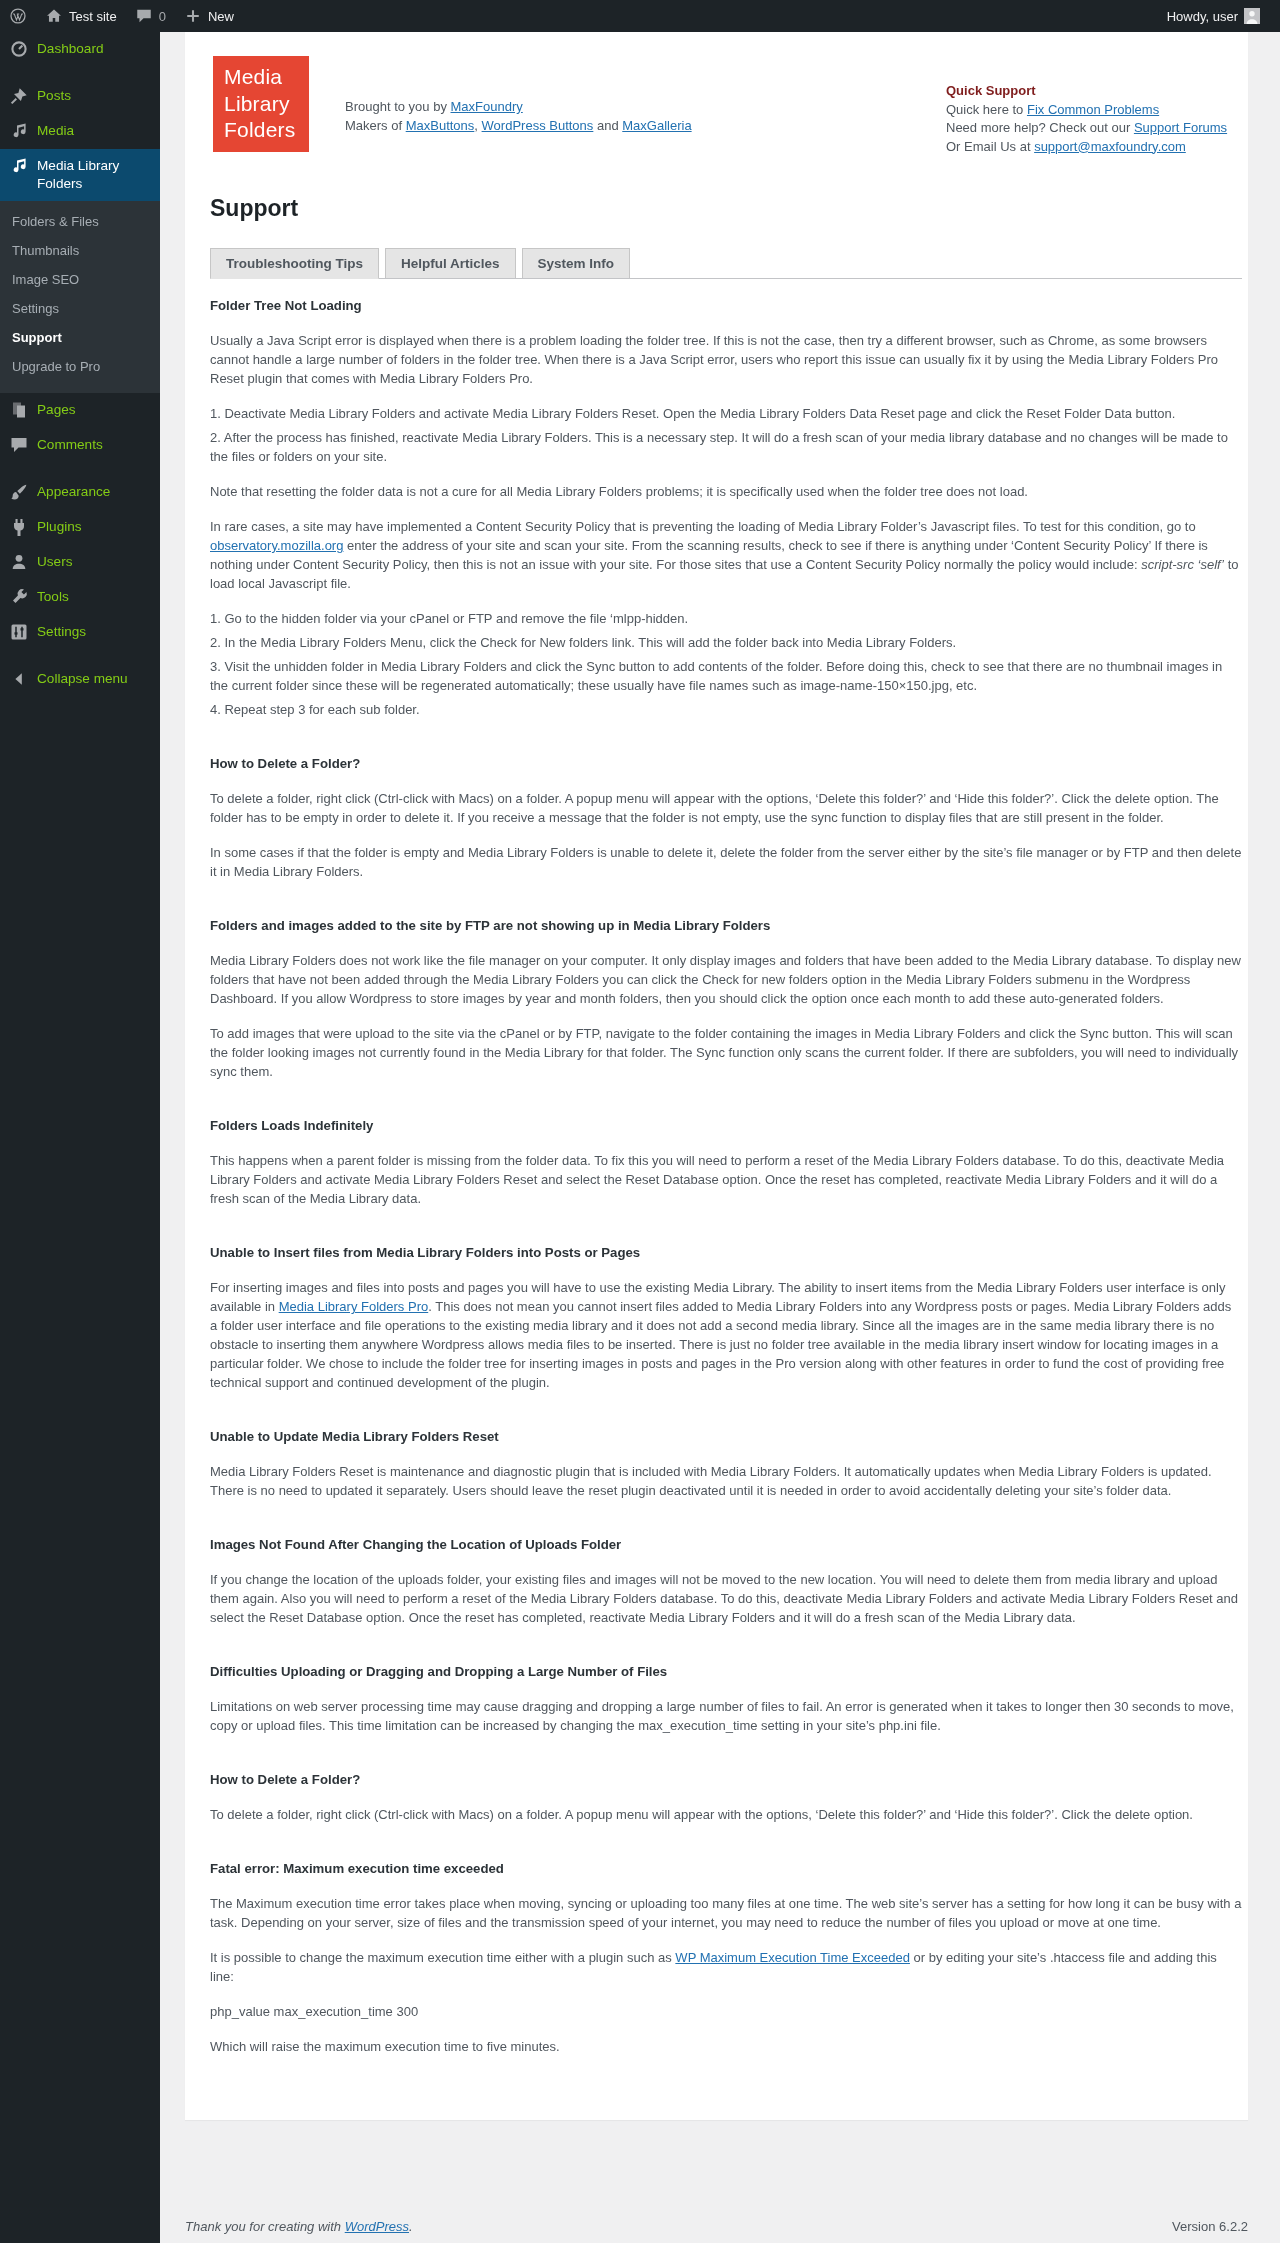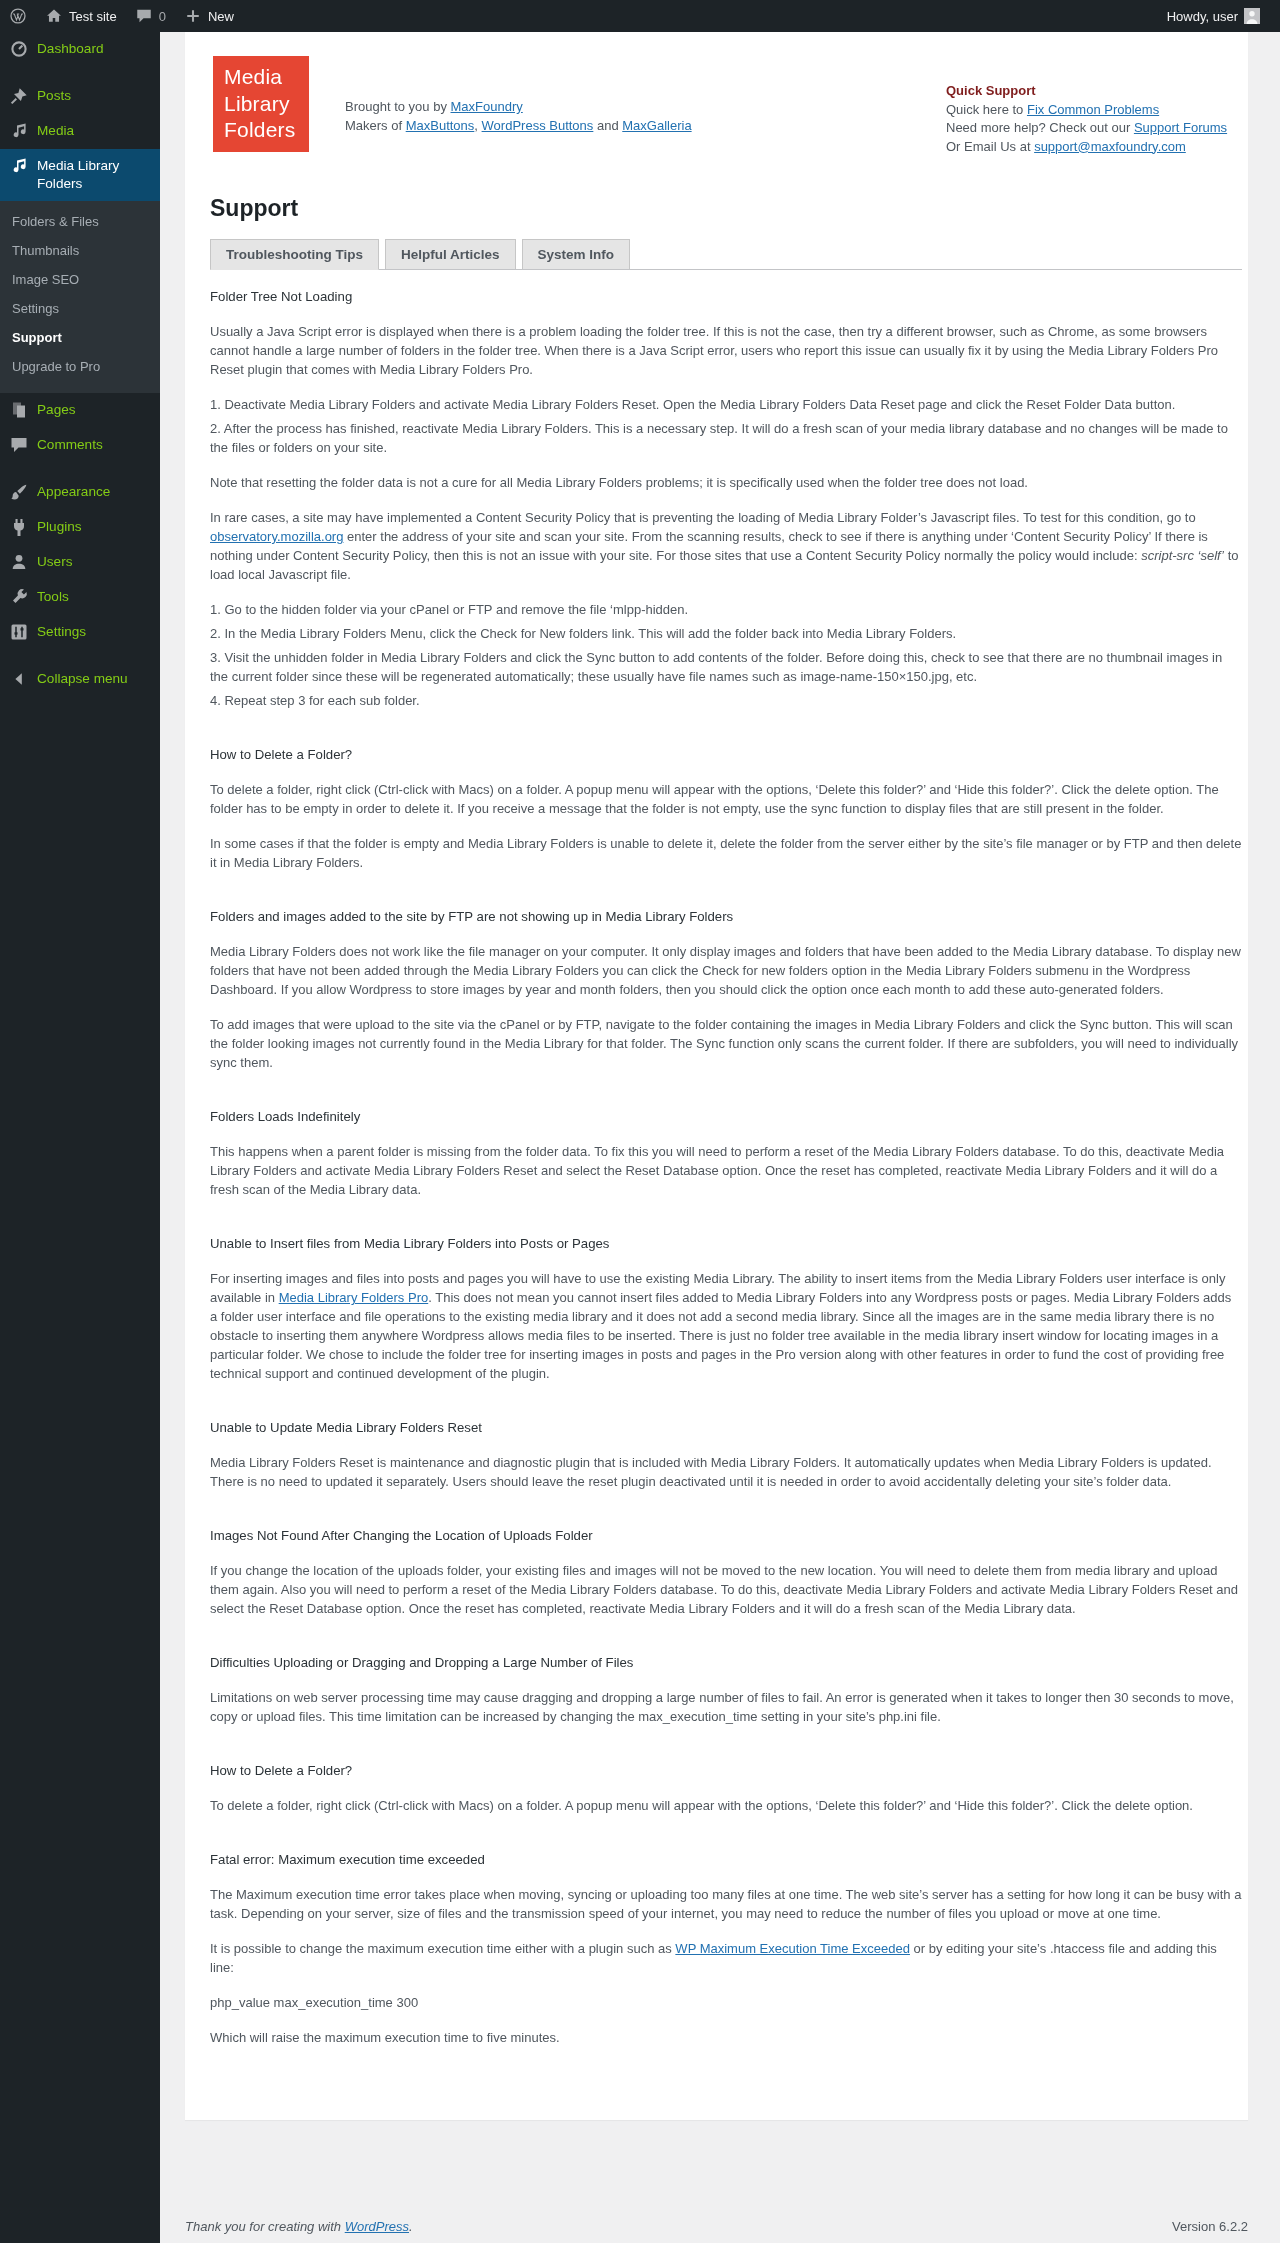--- a/index.html
+++ b/index.html
@@ -49,26 +49,26 @@
   .byline { margin-left:36px; padding-top:41px; line-height:19px; color:#50575e; }
   .quick-support { margin-left:auto; width:296px; padding-top:26px; line-height:18.5px; }
   .qs-title { font-weight:bold; color:#7f1d1d; }
 
   h1.page-title { margin:38px 0 0; font-size:23px; font-weight:600; color:#1d2327; line-height:29px; }
 
   .tabs-row { margin-top:16px; border-bottom:1px solid #c3c4c7; display:flex; gap:6px; }
   .nav-tab {
     background:#e5e5e5; border:1px solid #c6c6c6; border-bottom:none;
     padding:7px 15px; font-weight:600; font-size:13.5px; color:#50575e;
-    text-decoration:none; margin-bottom:0; cursor:pointer;
+    text-decoration:none; margin-bottom:0; cursor:pointer;margin-top:9px;
   }
   .nav-tab.active { margin-bottom:-1px; border-bottom:1px solid #e5e5e5; }
 
   #sections { max-width:1034px; }
-  #sections h4 { margin:36px 0 0; font-size:13.2px; font-weight:normal; color:#2c3338; line-height:18px; }
+  #sections h4 { margin:36px 0 0; font-size:13.2px; font-weight:bold; color:#2c3338; line-height:18px; }
   #sections h4:first-child { margin-top:18px; }
   #sections p { margin:16px 0 0; line-height:19px; color:#50575e; }
   #sections p.tight + p.tight { margin-top:5px; }
   #sections em { font-style:italic; }
 
   
   #footer {
     position:absolute; left:185px; right:32px; bottom:9px;
     display:flex; justify-content:space-between; align-items:baseline; color:#50575e;
   }

